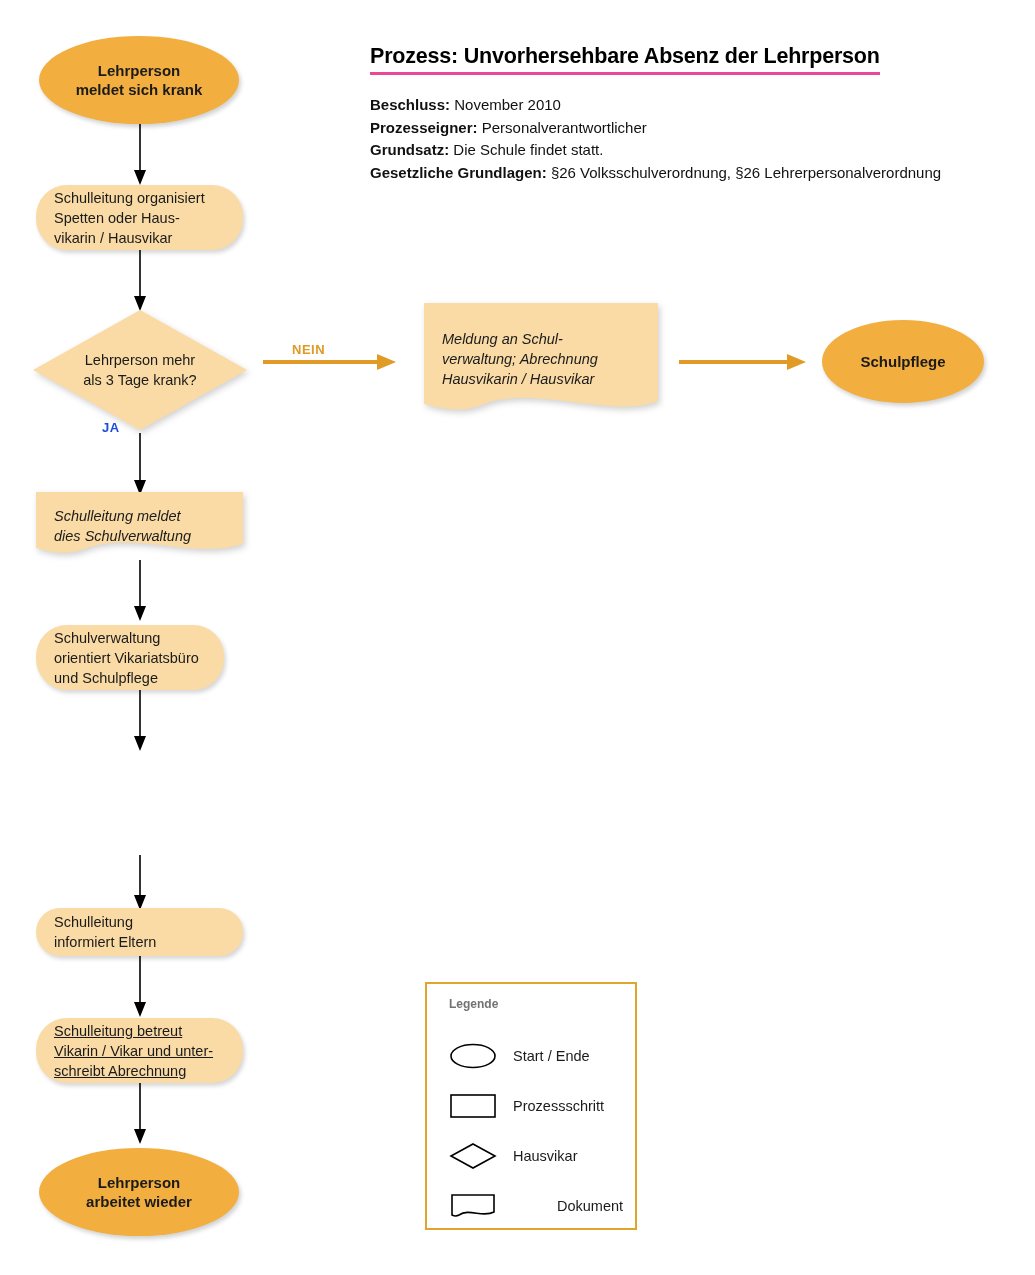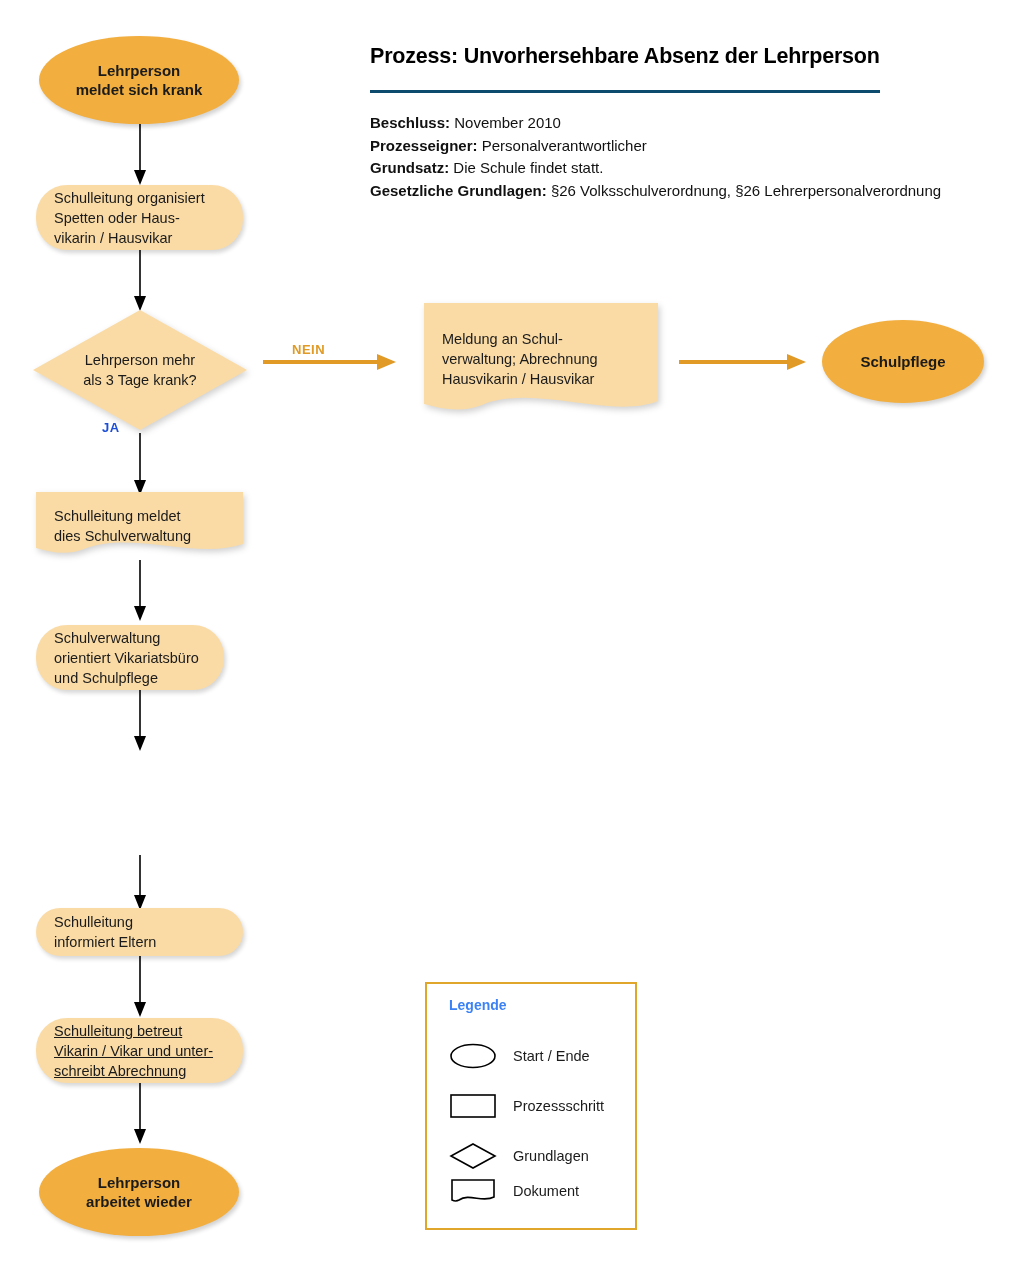--- a/index.html
+++ b/index.html
@@ -24,22 +24,22 @@
     position: absolute;
     left: 370px;
     top: 44px;
     width: 650px;
   }
   .title {
     font-size: 21.5px;
     font-weight: bold;
     letter-spacing: -0.2px;
     color: #000000;
-    padding-bottom: 21px;
-    border-bottom: 3px solid #0c4a6e;
+    padding-bottom: 3px;
+    border-bottom: 3px solid #ec4899;
     display: inline-block;
     white-space: nowrap;
   }
   .meta {
     margin-top: 19px;
     font-size: 15px;
     line-height: 22.5px;
     color: #111111;
     white-space: nowrap;
   }
@@ -94,20 +94,21 @@
     left: 0; top: 0;
     width: 100%;
     height: 100%;
     z-index: 1;
   }
   .document .node-text {
     position: absolute;
     left: 18px;
     top: 14px;
     z-index: 2;
+    font-style: italic;
   }
 
   
   .decision { filter: drop-shadow(2px 3px 3px rgba(0,0,0,0.18)); }
   .decision svg {
     position: absolute;
     left: 0; top: 0;
     width: 100%; height: 100%;
     z-index: 1;
   }
@@ -143,23 +144,23 @@
     width: 212px;
     height: 248px;
     border: 2px solid #E0A62B;
     background: #ffffff;
     box-sizing: border-box;
   }
   .legend-title {
     position: absolute;
     left: 22px;
     top: 13px;
-    font-size: 14px;
+    font-size: 12px;
     font-weight: bold;
-    color: #3b82f6;
+    color: #737373;
   }
   .legend-row {
     position: absolute;
     left: 22px;
     display: flex;
     align-items: center;
   }
   .legend-icon {
     width: 48px;
     height: 28px;
@@ -345,24 +346,24 @@
       </span>
       <span class="legend-label">Prozessschritt</span>
     </div>
 
     <div class="legend-row" style="top:158px;">
       <span class="legend-icon">
         <svg width="48" height="28" viewBox="0 0 48 28">
           <polygon points="24,2 46,14 24,26 2,14" fill="none" stroke="#000" stroke-width="1.6"></polygon>
         </svg>
       </span>
-      <span class="legend-label">Grundlagen</span>
-    </div>
-
-    <div class="legend-row" style="top:193px;">
+      <span class="legend-label">Hausvikar</span>
+    </div>
+
+    <div class="legend-row" style="top:208px;gap:44px;">
       <span class="legend-icon">
         <svg width="48" height="28" viewBox="0 0 48 28">
           <path d="M3,3 H45 V20 C34,26 20,16 10,23 C7.5,24.5 5,24 3,23 Z" fill="none" stroke="#000" stroke-width="1.6"></path>
         </svg>
       </span>
       <span class="legend-label">Dokument</span>
     </div>
   </div>
 
 </div>

